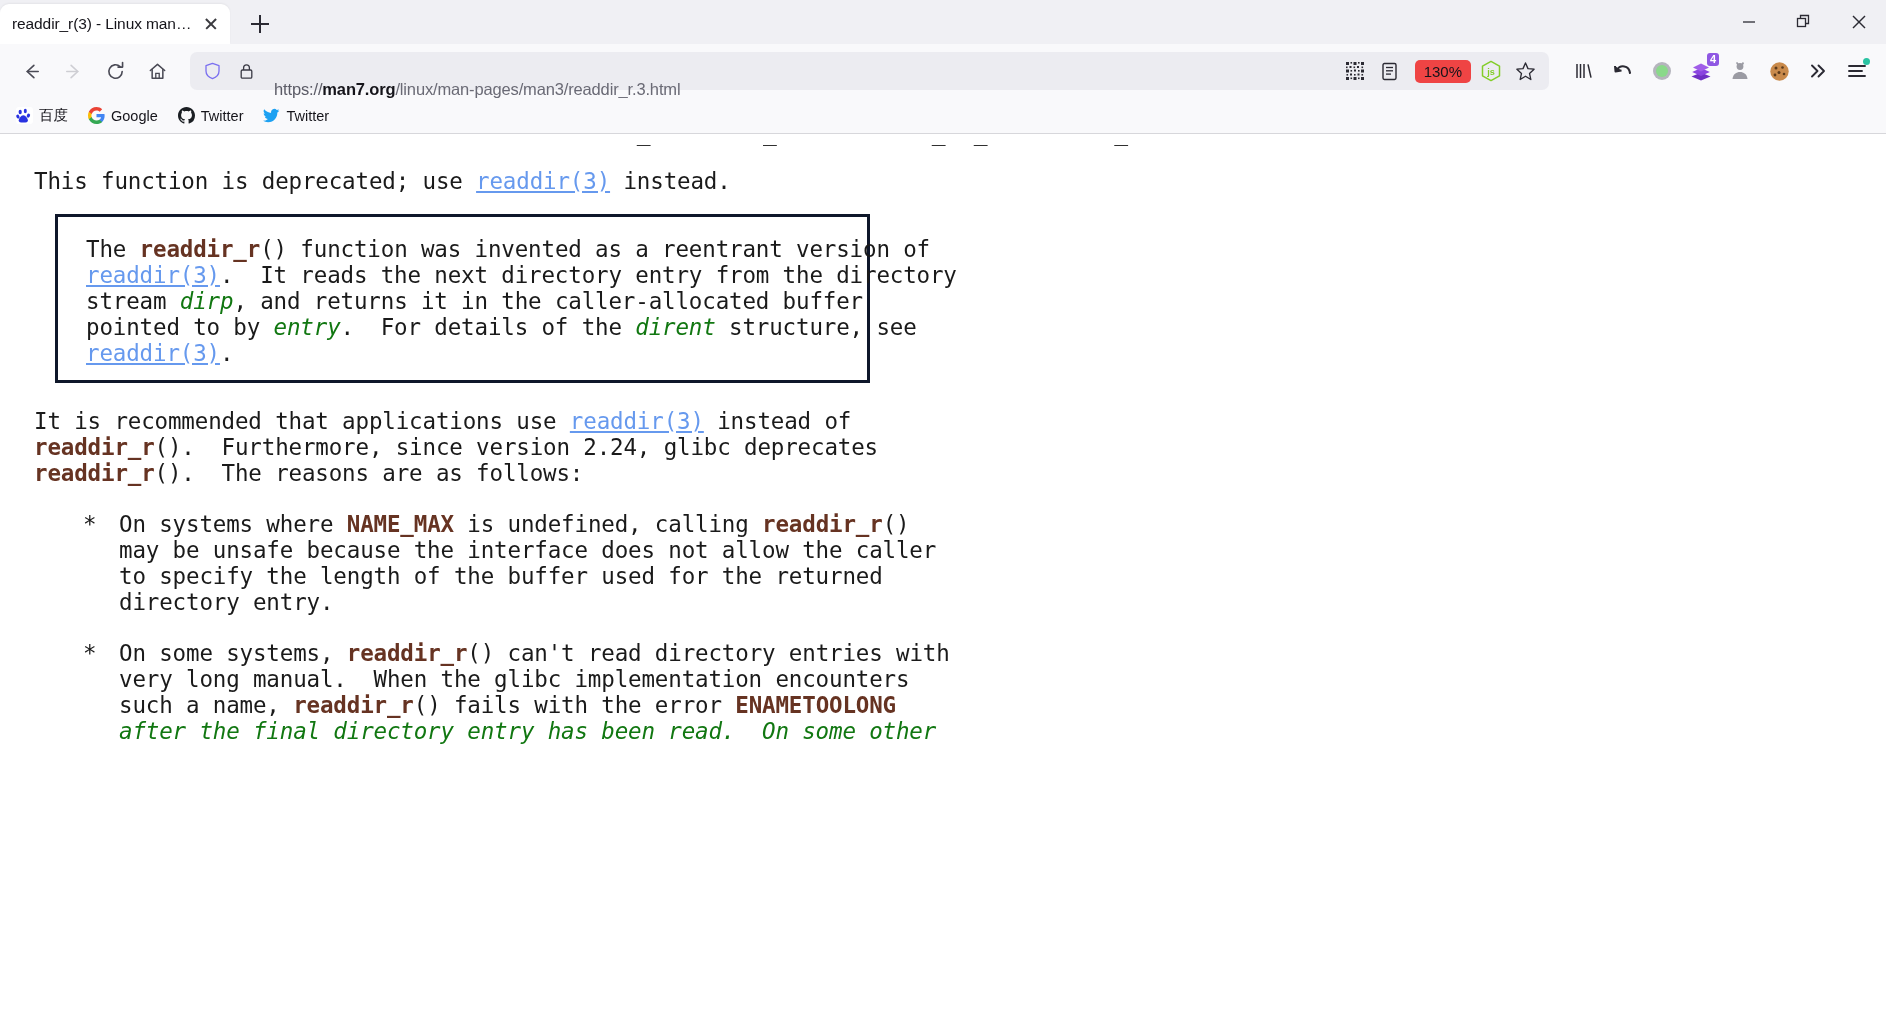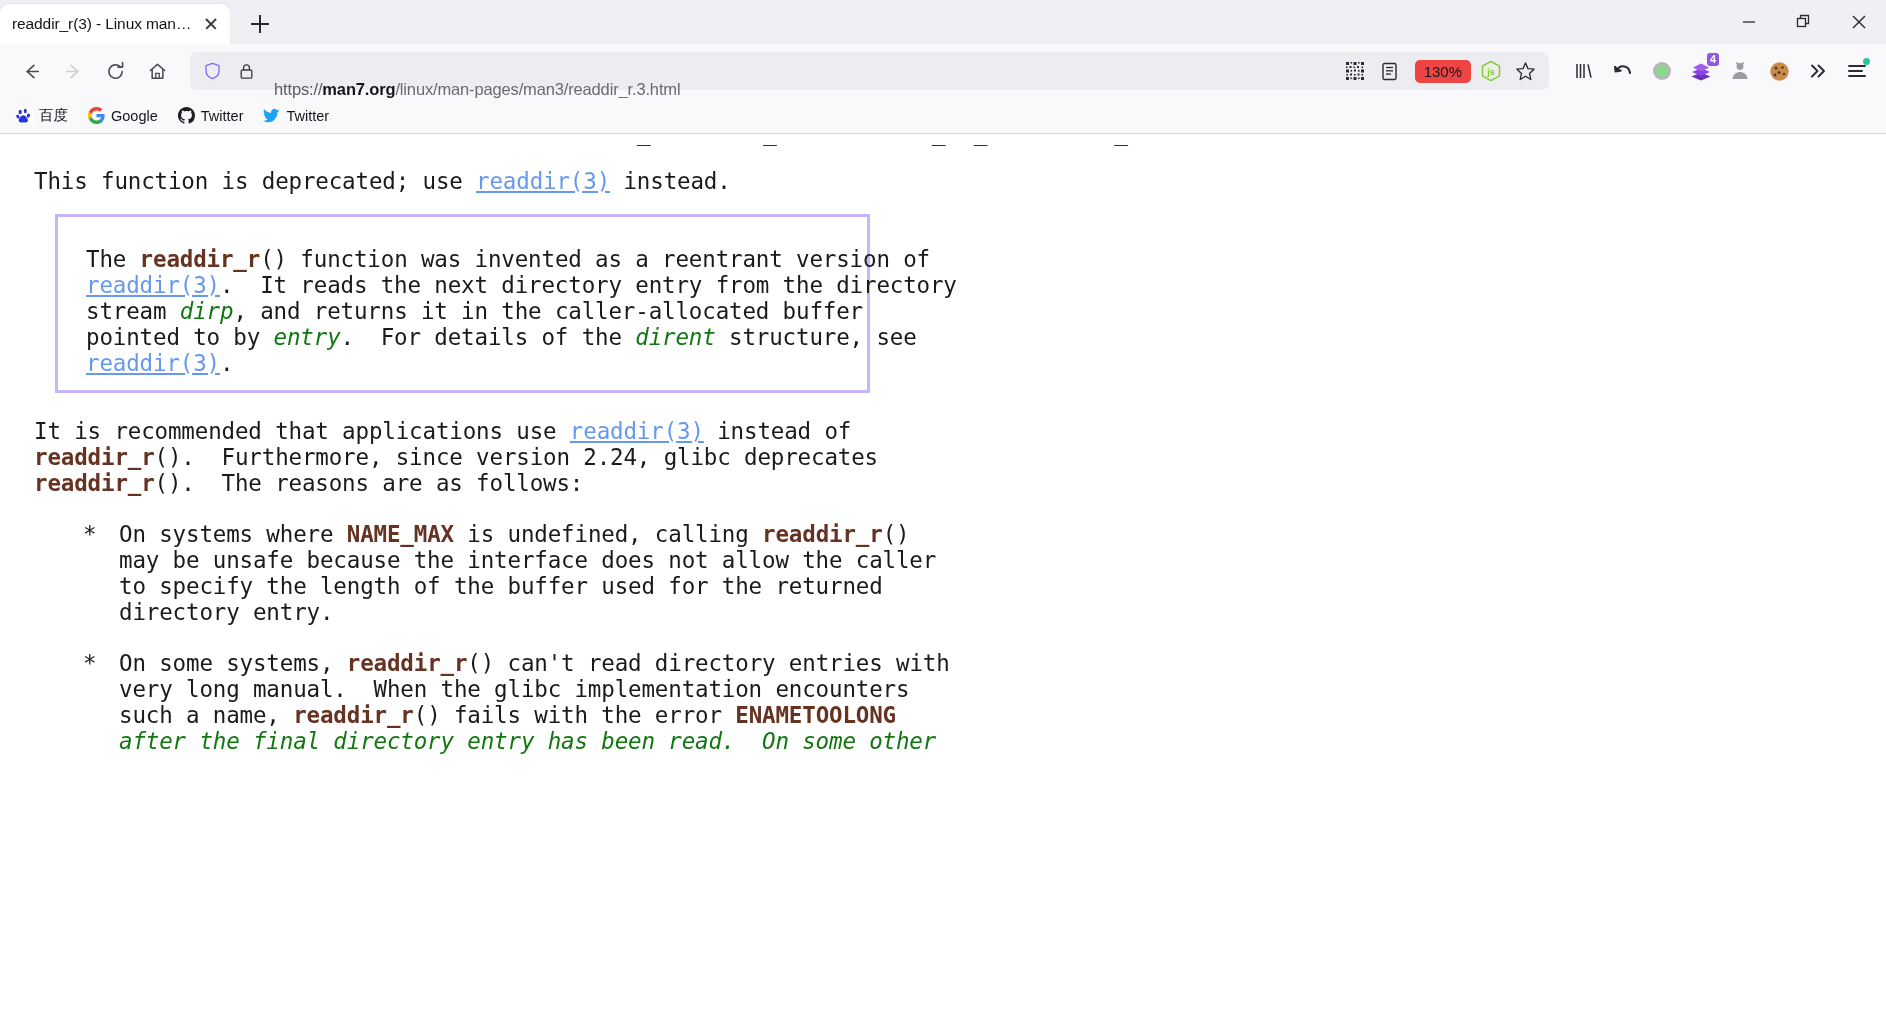--- a/index.html
+++ b/index.html
@@ -110,22 +110,22 @@
   .sect-head { margin-top:38px; display:flex; align-items:baseline; padding-left:0px; }
   .sect-title { font-family:"Liberation Sans", sans-serif; font-weight:700; font-size:25px;
                 color:#990000; letter-spacing:-0.3px; }
   .sect-top { font-family:"Liberation Sans", sans-serif; font-weight:700; font-size:15px;
               color:#0000cc; margin-left:54px; cursor:pointer; text-decoration:none; }
 
   .para { margin-left:34px; margin-top:23px; }
   .para.tight { margin-top:26px; }
 
   .boxed {
-    border:3px solid #c4b5fd; margin-left:55px; margin-top:19px; margin-right:0;
-    width:815px; padding:30px 0 14px 28px;
+    border:3px solid #0f172a; margin-left:55px; margin-top:19px; margin-right:0;
+    width:815px; padding:20px 0 14px 28px;
   }
 
   .lnk { color:#6699ee; }
   .bld { font-weight:700; color:#663322; }
   .itl { font-style:italic; color:#117711; }
 
   .bullet { margin-left:83px; margin-top:25px; display:flex; }
   .bullet .star { width:36px; flex:0 0 36px; }
   .bullet .btxt { flex:1; }
 

